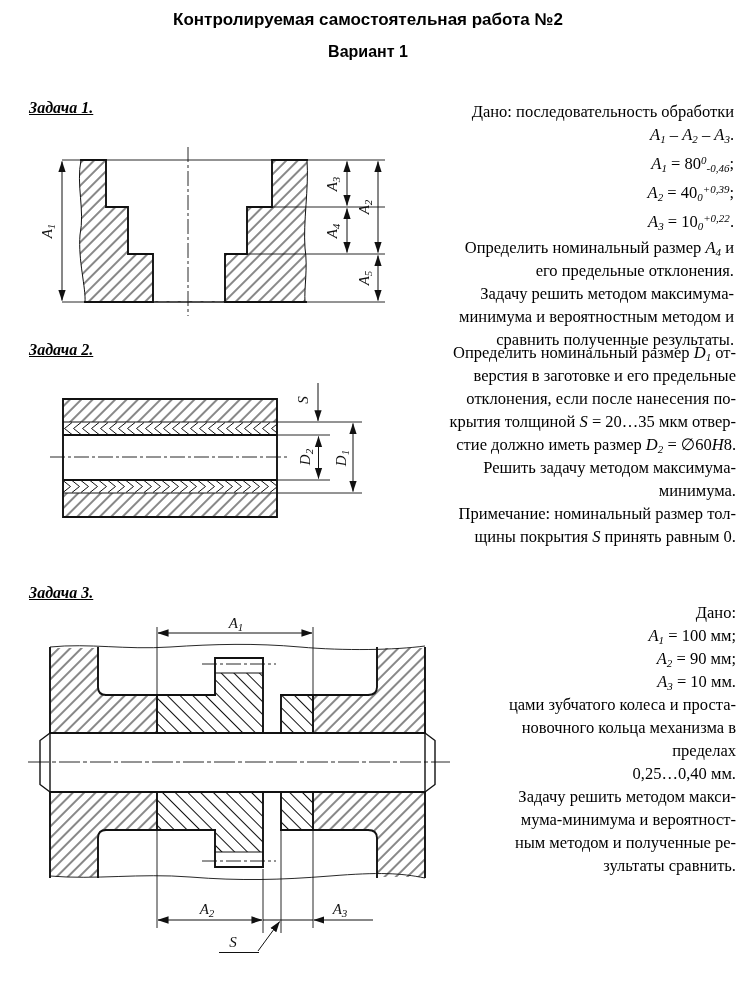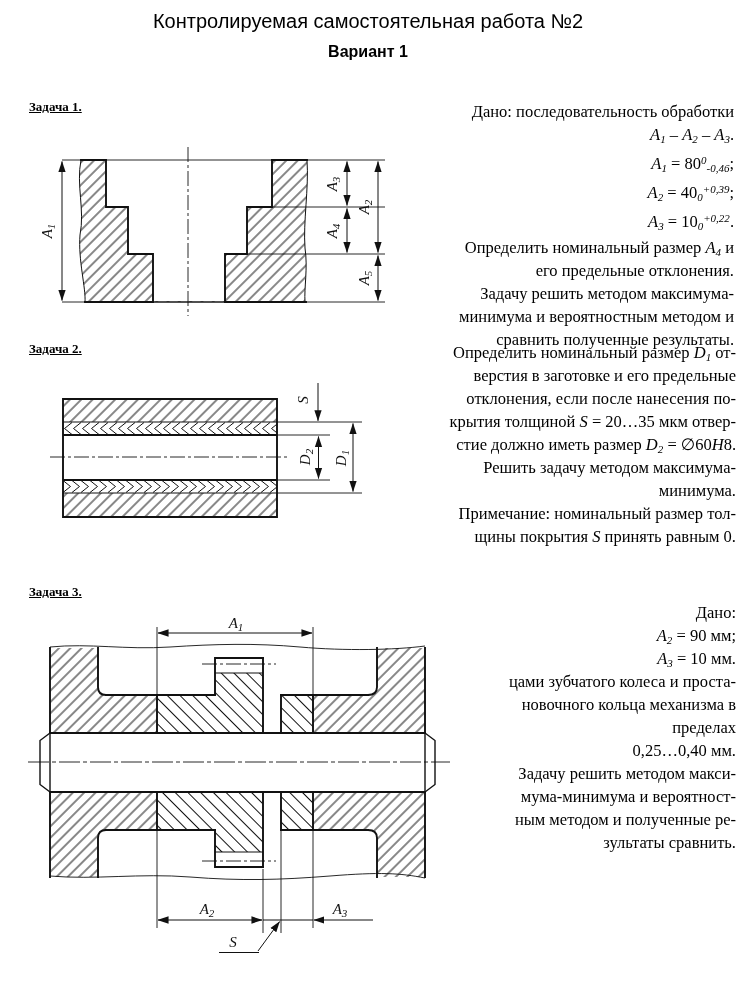--- a/index.html
+++ b/index.html
@@ -1,22 +1,22 @@
 <!DOCTYPE html>
 <html><head>
 <meta charset="utf-8">
 <style>
   html,body{margin:0;padding:0;background:#888;}
   .page{position:relative;width:736px;height:1000px;background:#ffffff;overflow:hidden;
         font-family:"Liberation Serif","DejaVu Serif",serif;color:#000;}
   .doc-title{position:absolute;left:0;right:0;top:10px;text-align:center;
-        font-family:"Liberation Sans","DejaVu Sans",sans-serif;font-weight:normal;font-size:20px;}
+        font-family:"Liberation Sans","DejaVu Sans",sans-serif;font-weight:bold;font-size:17px;}
   .doc-subtitle{position:absolute;left:0;right:0;top:43px;text-align:center;
         font-family:Liberation Sans, sans-serif;font-weight:bold;font-size:16px;}
-  .task-header{position:absolute;font-size:13px;font-weight:bold;text-decoration:underline;}
+  .task-header{position:absolute;font-size:16px;font-weight:bold;text-decoration:underline;font-style:italic;}
   .th1{left:29px;top:99px;}
   .th2{left:29px;top:341px;}
   .th3{left:29px;top:584px;}
   .tx{position:absolute;font-size:16.5px;text-align:right;}
   .tx .ln{line-height:23px;white-space:nowrap;}
   .tx .ln.fm{margin:6px 0 3px 0;}
   .tx sub{font-size:11px;vertical-align:-3px;line-height:0;font-style:italic;}
   .tx sup{font-size:11px;vertical-align:5px;line-height:0;font-style:italic;}
   .tx i{font-style:italic;}
   .tx1{left:406px;top:100px;width:328px;}
@@ -63,20 +63,21 @@
       <div class="ln">отклонения, если после нанесения по-</div>
       <div class="ln">крытия толщиной <i>S</i> = 20…35 мкм отвер-</div>
       <div class="ln">стие должно  иметь размер <i>D</i><sub>2</sub> = ∅60<i>H</i>8.</div>
       <div class="ln">Решить задачу методом максимума-</div>
       <div class="ln">минимума.</div>
       <div class="ln">Примечание: номинальный размер тол-</div>
       <div class="ln">щины покрытия <i>S</i> принять равным 0.</div>
     </div>
   <div class="tx tx3">
       <div class="ln">Дано:</div>
+      <div class="ln"><i>А</i><sub>1</sub> = 100 мм;</div>
       <div class="ln"><i>А</i><sub>2</sub> = 90 мм;</div>
       <div class="ln"><i>А</i><sub>3</sub> = 10 мм.</div>
       <div class="ln">цами зубчатого колеса и проста-</div>
       <div class="ln">новочного кольца механизма в</div>
       <div class="ln">пределах</div>
       <div class="ln">0,25…0,40 мм.</div>
       <div class="ln">Задачу решить методом макси-</div>
       <div class="ln">мума-минимума и вероятност-</div>
       <div class="ln">ным методом и полученные ре-</div>
       <div class="ln">зультаты сравнить.</div>

